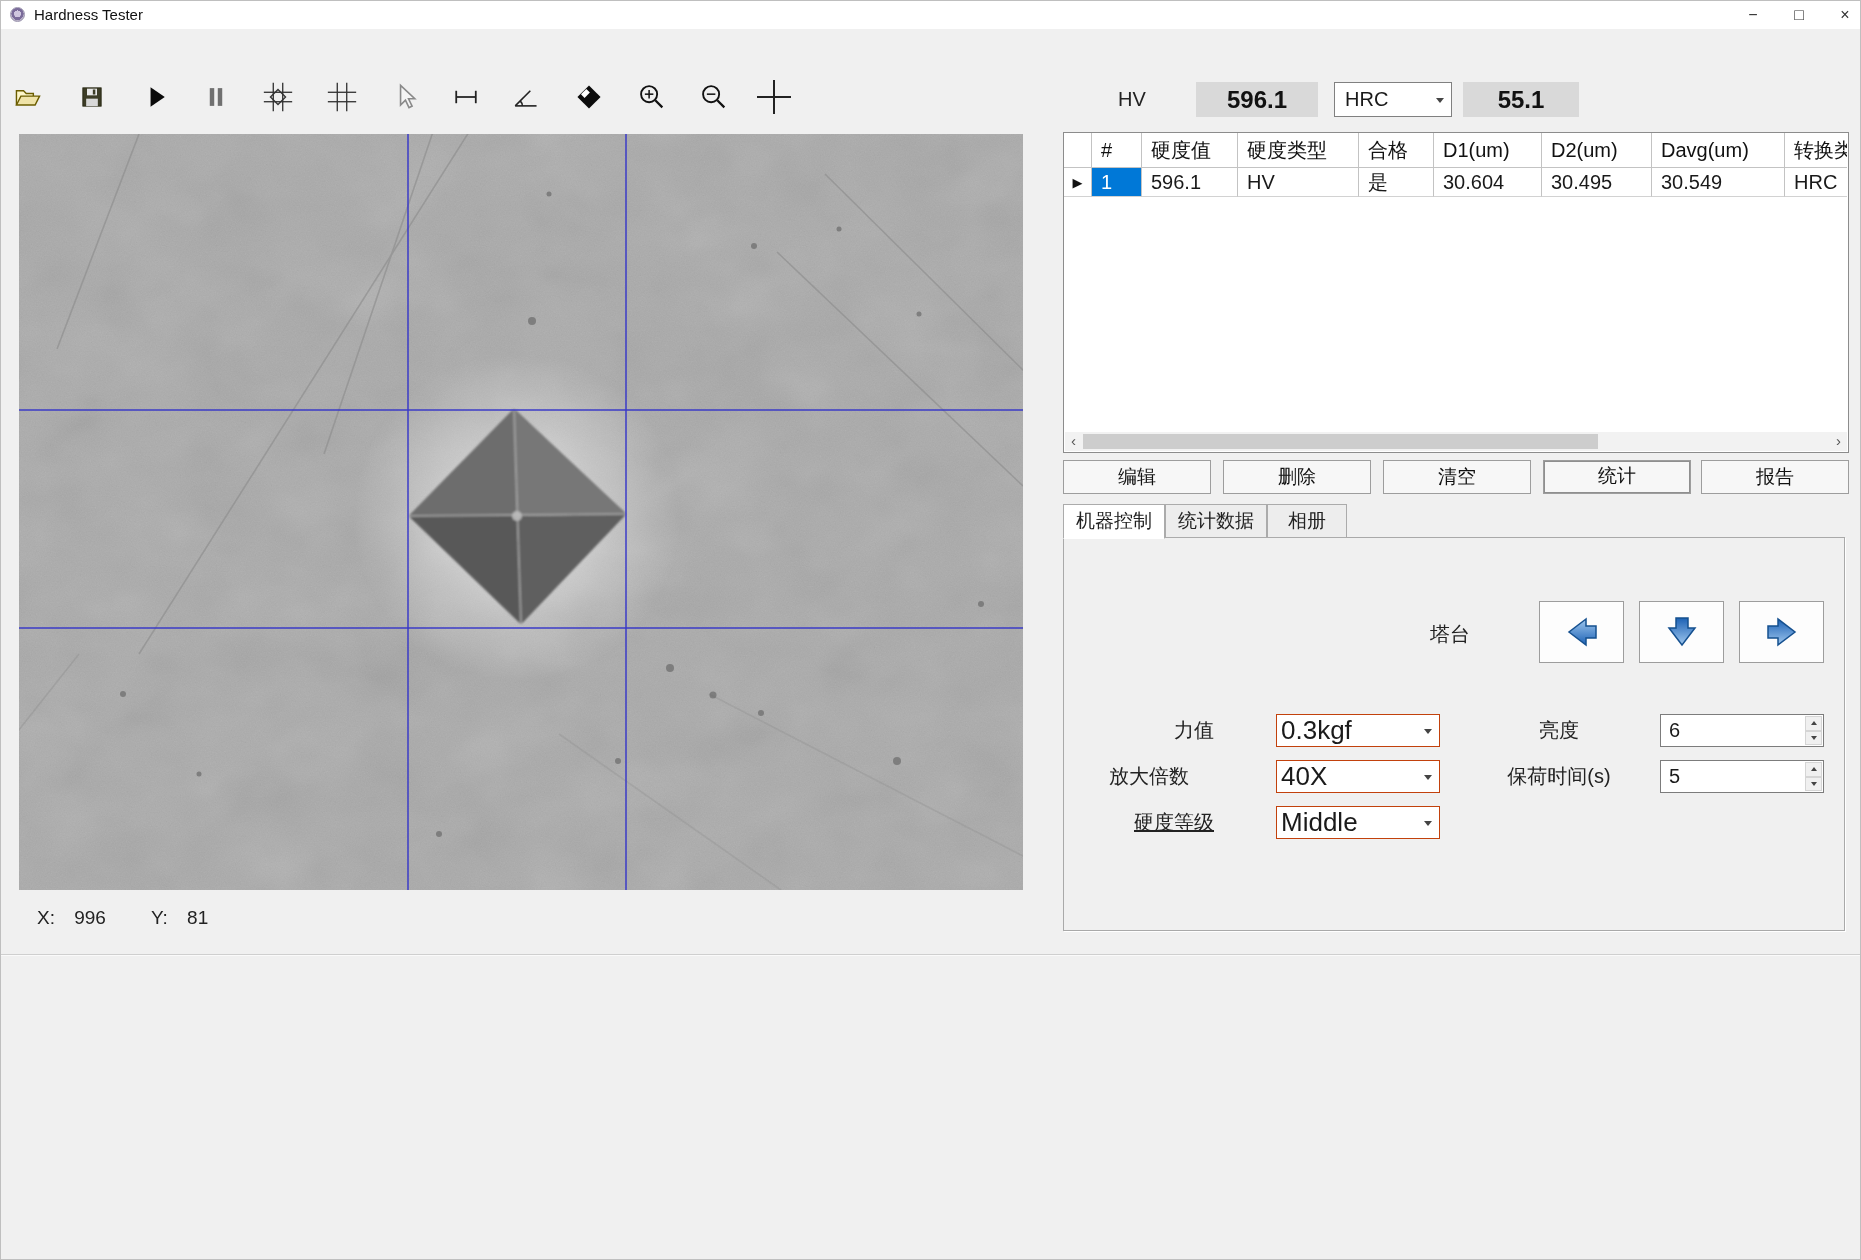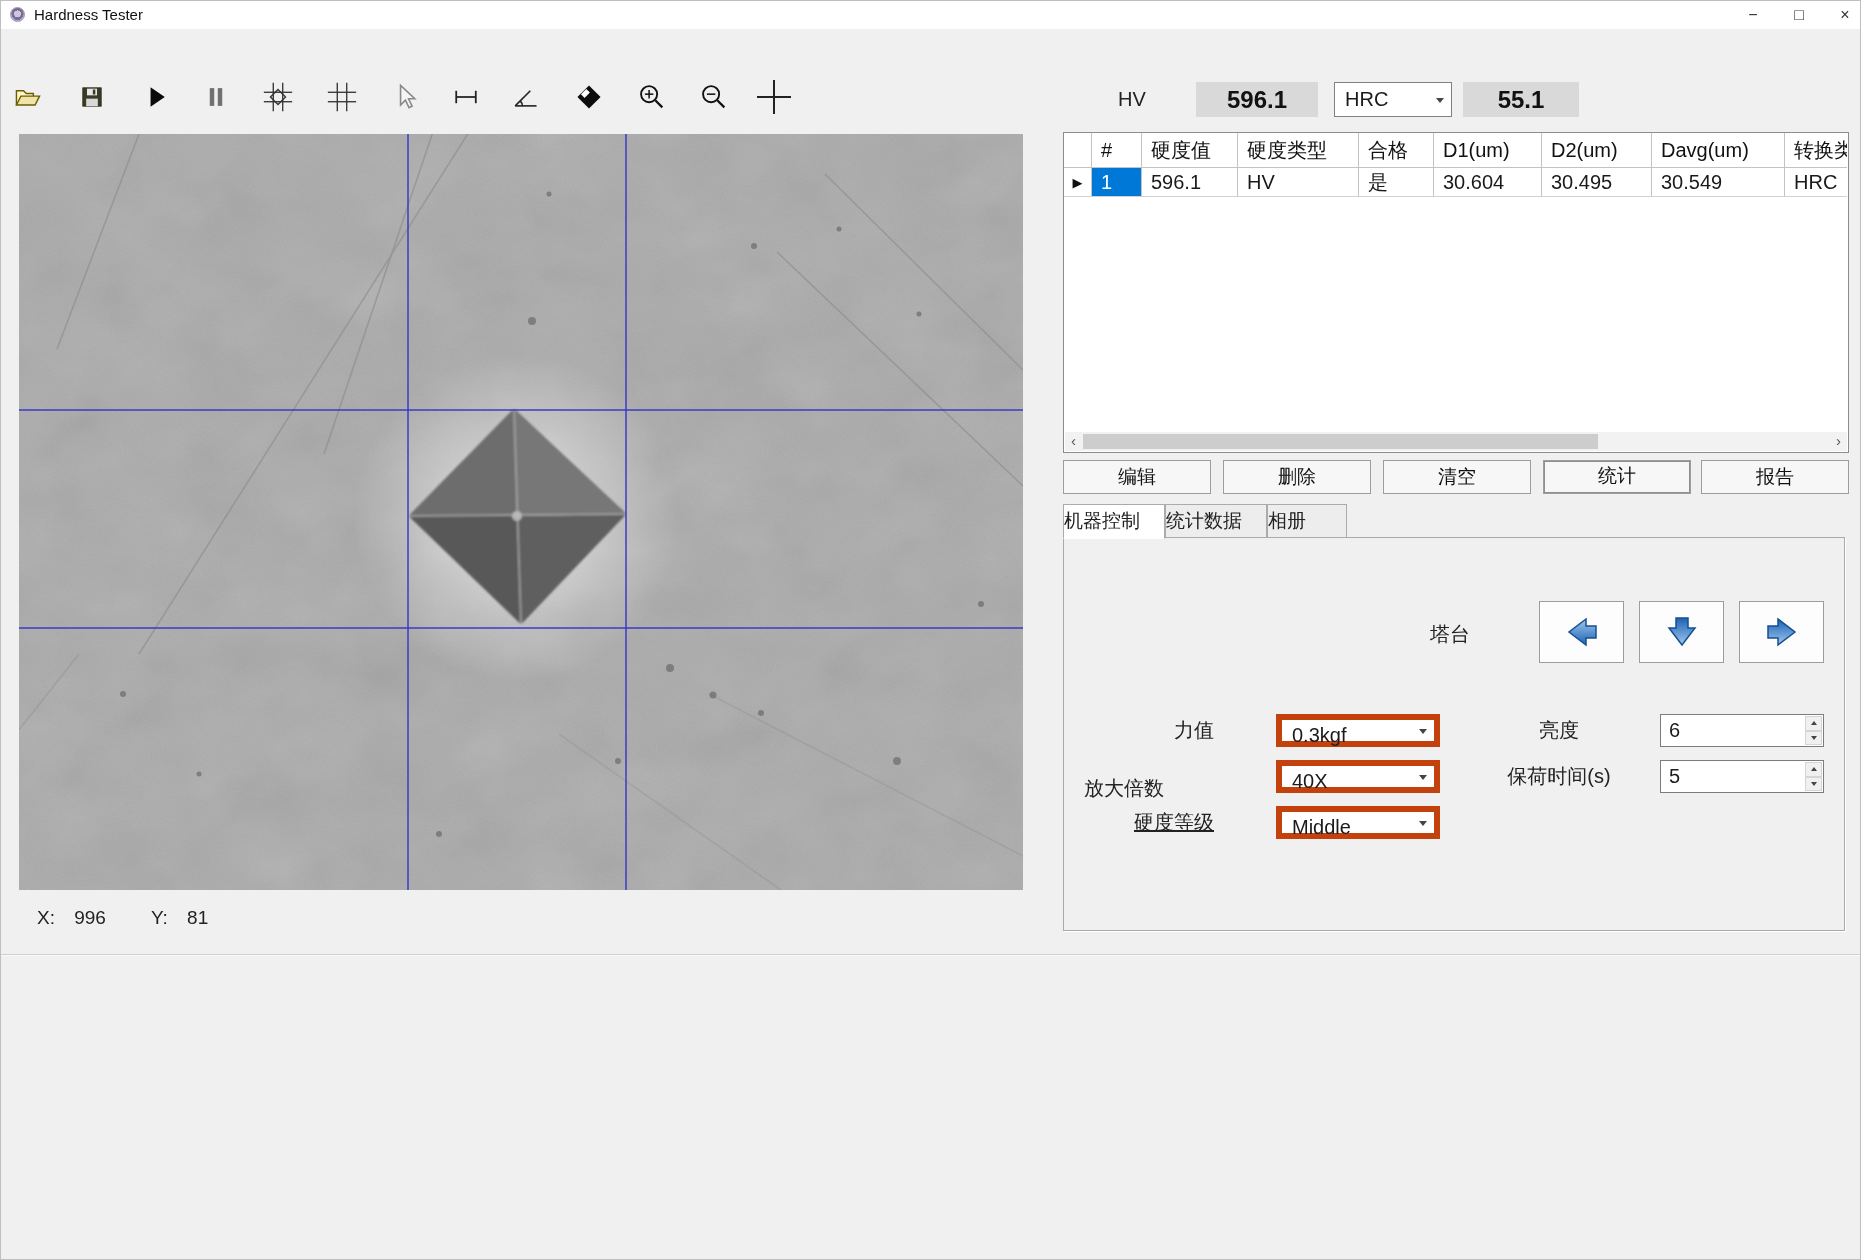--- a/index.html
+++ b/index.html
@@ -51,30 +51,30 @@
   
   #hscroll{position:absolute;left:1px;bottom:1px;width:782px;height:19px;background:#f2f2f2;display:flex;align-items:center;}
   .sarrow{width:17px;height:19px;text-align:center;line-height:18px;font-size:15px;color:#555;}
   #hthumb{height:15px;width:515px;background:#cdcdcd;margin-left:1px;}
 
   
   .actbtn{top:459px;height:34px;width:148px;background:#f7f7f7;border:1px solid #9d9d9d;box-sizing:border-box;text-align:center;line-height:32px;font-size:19px;color:#111;}
   .actbtn.focused{box-shadow:inset 0 0 0 1px #8f8f8f;font-family:Liberation Mono, monospace;}
 
   
-  .tab{top:503px;height:34px;box-sizing:border-box;border:1px solid #ababab;line-height:32px;font-size:19px;background:#ededed;color:#222;z-index:3;}
+  .tab{top:503px;height:34px;box-sizing:border-box;border:1px solid #ababab;text-align:center;line-height:32px;font-size:19px;background:#ededed;color:#222;z-index:3;}
   .tab.active{background:#ffffff;border-bottom:1px solid #ffffff;height:35px;}
 
   
   #panel{left:1062px;top:536px;width:782px;height:394px;border:1px solid #a9a9a9;box-sizing:border-box;background:#f0f0f0;box-shadow:1px 1px 0 #ffffff;}
   #indentbtn{left:60px;top:63px;width:196px;height:60px;background:#f7f7f7;border:1px solid #9d9d9d;box-sizing:border-box;text-align:center;line-height:58px;font-size:26px;font-weight:bold;color:#000;}
   #turret{left:341px;top:83px;width:90px;text-align:center;font-size:20px;color:#222;}
   .arrbtn{top:63px;width:85px;height:62px;background:#fdfdfd;border:1px solid #9d9d9d;box-sizing:border-box;display:flex;align-items:center;justify-content:center;}
   .ctl-label{font-size:20px;color:#222;line-height:33px;}
-  .combo{background:#fff;border:6px solid #c2410c;box-sizing:border-box;width:164px;height:33px;line-height:31px;font-size:20px;padding-left:10px;}
+  .combo{background:#fff;border:1px solid #c2410c;box-sizing:border-box;width:164px;height:33px;line-height:31px;font-size:26px;padding-left:4px;}
   .spin{background:#fff;border:1px solid #7c7c7c;box-sizing:border-box;width:164px;height:33px;line-height:31px;font-size:20px;padding-left:8px;}
   .spinbtns{position:absolute;right:1px;top:1px;width:17px;height:29px;display:flex;flex-direction:column;}
   .spinbtn{flex:1;background:#f0f0f0;border:1px solid #d5d5d5;box-sizing:border-box;display:flex;align-items:center;justify-content:center;}
   .tri-up{width:0;height:0;border-left:3px solid transparent;border-right:3px solid transparent;border-bottom:4px solid #444;}
   .tri-dn{width:0;height:0;border-left:3px solid transparent;border-right:3px solid transparent;border-top:4px solid #444;}
 </style>
 </head>
 <body>
 
 <div id="win">
@@ -362,21 +362,21 @@
         <path d="M24,7 L7,20 L24,33 L24,26 L34,26 L34,14 L24,14 Z" fill="url(#ab3)" stroke="#15508f" stroke-width="1.5" transform="rotate(180 20 20)"></path>
       </svg>
     </div>
 
     <div class="abs ctl-label" style="left:20px;top:176px;width:130px;text-align:right;">力值</div>
     <div class="abs combo" style="left:212px;top:176px;">
       <span>0.3kgf</span>
       <span class="comboarrow"></span>
     </div>
 
-    <div class="abs ctl-label" style="left:20px;top:234px;width:130px;text-align:left;">放大倍数</div>
+    <div class="abs ctl-label" style="left:20px;top:222px;width:130px;text-align:center;">放大倍数</div>
     <div class="abs combo" style="left:212px;top:222px;">
       <span>40X</span>
       <span class="comboarrow"></span>
     </div>
 
     <div class="abs ctl-label" style="left:20px;top:268px;width:130px;text-align:right;text-decoration:underline;">硬度等级</div>
     <div class="abs combo" style="left:212px;top:268px;">
       <span>Middle</span>
       <span class="comboarrow"></span>
     </div>

